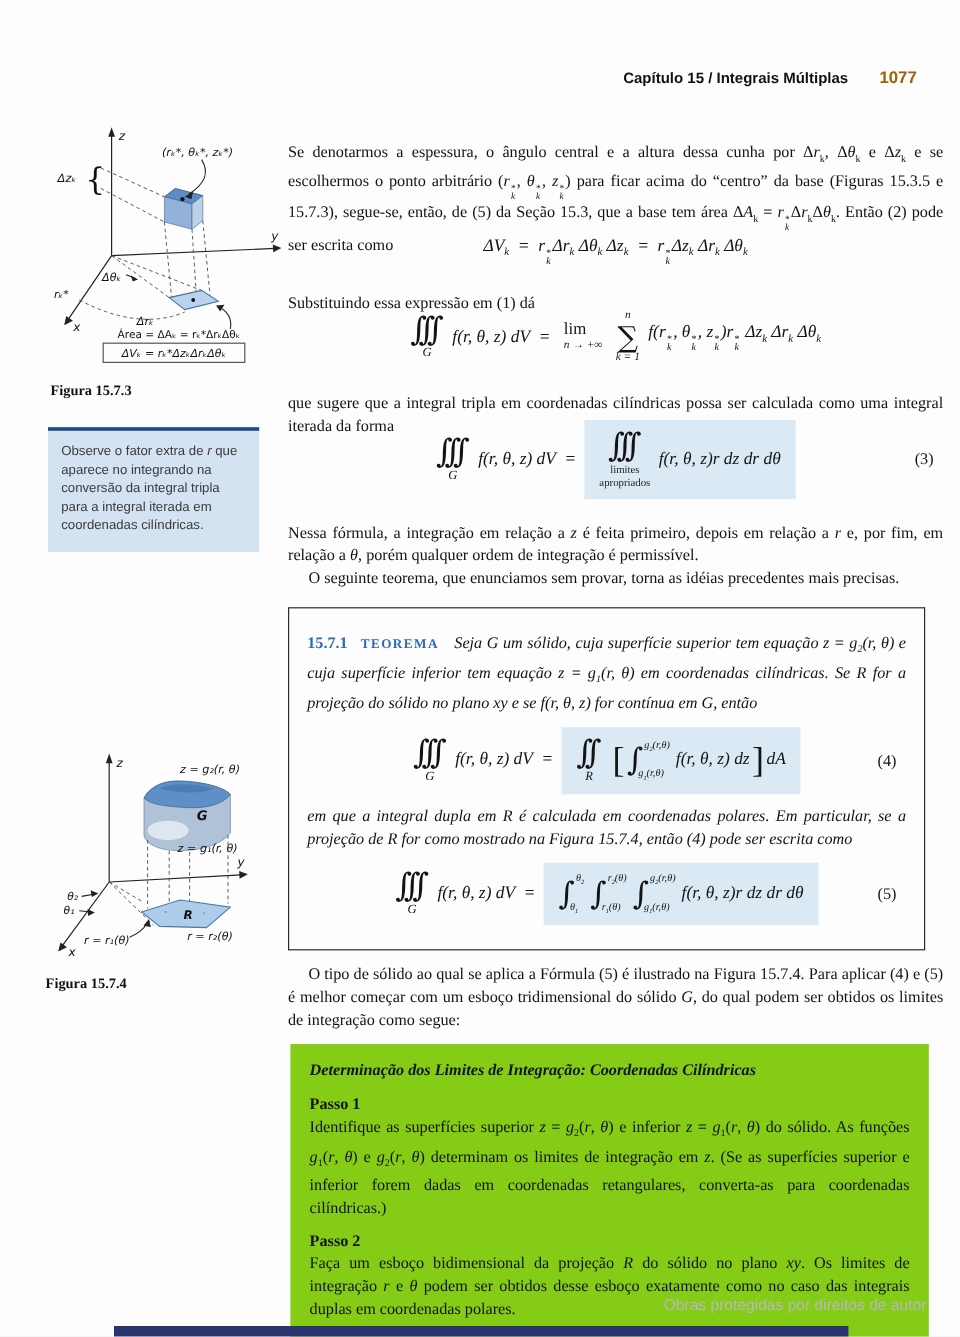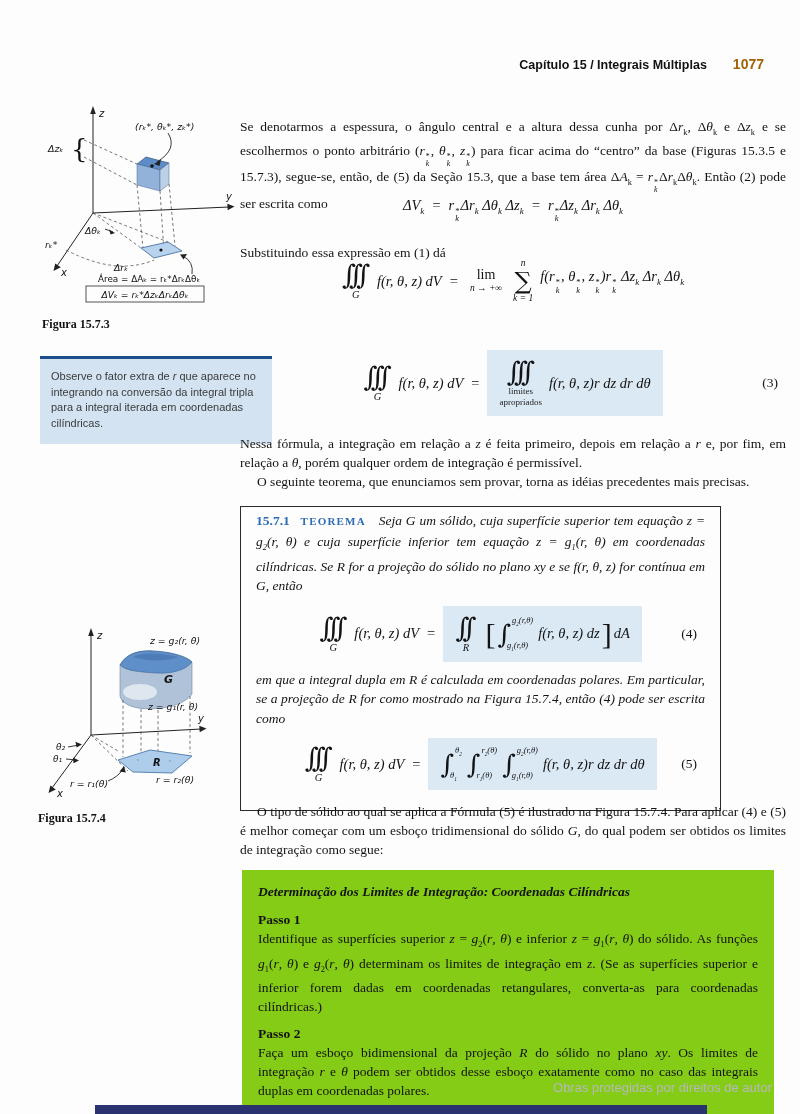--- a/index.html
+++ b/index.html
@@ -23,53 +23,53 @@
   
   .eq{position:absolute;left:240px;width:546px;display:flex;align-items:center;justify-content:center;
       font:italic 14.5px "Liberation Serif",serif;}
   .bigop{display:inline-flex;flex-direction:column;align-items:center;line-height:1;margin-right:7px;}
   .glyphs{font-family:"DejaVu Serif",serif;font-style:normal;font-size:27px;
           letter-spacing:-0.26em;padding-right:0.26em;line-height:1.05;}
   .under-it{font-size:10.5px;font-style:italic;margin-top:1px;}
   .under-sm{font-size:9px;font-style:normal;line-height:1.2;text-align:center;color:#222;}
   .ebody{white-space:nowrap;}
   .rel{margin:0 8px;font-style:normal;}
-  .limop{display:inline-flex;flex-direction:column;align-items:center;line-height:1;margin:0 4px;}
+  .limop{display:inline-flex;flex-direction:column;line-height:1;margin:0 4px;}
   .lim-t{font-style:normal;font-size:14px;}
   .lim-b{font-size:9.5px;font-style:italic;margin-top:2px;white-space:nowrap;}
   .sumop{display:inline-flex;flex-direction:column;align-items:center;line-height:1;margin:0 7px;}
   .sumglyph{font-family:"DejaVu Serif",serif;font-style:normal;font-size:24px;line-height:1;}
   .sum-t,.sum-b{font-size:9.5px;font-style:italic;white-space:nowrap;margin:1px 0;}
   .sint{display:inline-flex;align-items:center;margin-right:1px;}
   .intg{font-family:"DejaVu Serif",serif;font-style:normal;font-size:26px;line-height:1;}
   .intlims{display:inline-flex;flex-direction:column;justify-content:space-between;height:36px;
            font-size:8.5px;font-style:italic;line-height:1;margin-left:1px;margin-right:4px;}
   .intlims .lb{position:relative;left:-5px;}
   .bracket{font:normal 30px/1 "Liberation Serif",serif;margin:0 2px;}
   .hl{display:inline-flex;align-items:center;background:#dbe9f5;padding:8px 12px;}
   .eqnum{position:absolute;right:8px;top:50%;transform:translateY(-50%);
          font-style:normal;font-size:13.5px;}
   
-  #theorem{position:absolute;left:240px;top:506px;width:481px;box-sizing:border-box;
-           border:1.6px solid #2b2b2b;padding:4px 15px 12px;background:#fdfdfe;}
+  #theorem{position:absolute;left:240px;top:506px;width:531px;box-sizing:border-box;
+           border:1.6px solid #2b2b2b;padding:19px 15px 12px;background:#fdfdfe;}
   .thm-p{font:italic 13.5px/19.5px "Liberation Serif",serif;text-align:justify;margin:0;}
   .thm-num{color:#2e6cb3;font-style:normal;font-weight:bold;margin-right:7px;}
   .thm-label{color:#2e6cb3;font-style:normal;font-size:11px;letter-spacing:1.2px;
              font-weight:600;margin-right:9px;}
   .thm-eq{position:relative;left:0;width:100%;margin:10px 0 8px;display:flex;
           align-items:center;justify-content:center;font:italic 14.5px "Liberation Serif",serif;}
   
   #procedure{position:absolute;left:242px;top:870px;width:532px;box-sizing:border-box;
              background:#84cc16;padding:13px 16px 15px;}
   .proc-title{font:bold italic 13.5px/18px "Liberation Serif",serif;margin:0 0 9px 0;}
   .step{display:flex;margin-top:8px;font:13.5px/19px "Liberation Serif",serif;flex-direction:column;}
   .step-label{width:58px;font-weight:bold;flex-shrink:0;}
   .step-text{flex:1;text-align:justify;}
   
-  #note{position:absolute;left:40px;top:356px;width:232px;box-sizing:border-box;
+  #note{position:absolute;left:40px;top:356px;width:176px;box-sizing:border-box;
         border-top:3.5px solid #1c4e8d;background:#d3e3f1;padding:10px 11px 13px;
         font:11px/15.5px "Liberation Sans",sans-serif;color:#3b3b3b;}
   
   .figwrap{position:absolute;}
   #fig3{left:42px;top:100px;width:196px;}
   #fig4{left:38px;top:620px;width:206px;}
   .figcap{font:bold 12px "Liberation Serif",serif;margin-top:9px;color:#111;}
   .ax{stroke:#222;stroke-width:1;}
   .ah{fill:#222;}
   .dsh{stroke:#555;stroke-width:.8;stroke-dasharray:3 2.6;fill:none;}
@@ -245,20 +245,21 @@
           <span>k</span>
         </span>, <i>z</i><span class="ss">
           <span>*</span>
           <span>k</span>
         </span>)<i>r</i><span class="ss">
           <span>*</span>
           <span>k</span>
         </span> Δ<i>z</i><sub>k</sub> Δ<i>r</i><sub>k</sub> Δ<i>θ</i><sub>k</sub></span>
   </div>
 
+  <p class="para" style="top:312px">que sugere que a integral tripla em coordenadas cilíndricas possa ser calculada como uma integral iterada da forma</p>
 
   <div class="eq" style="top:352px;height:62px">
     <span class="bigop">
       <span class="glyphs">∫∫∫</span>
       <span class="under-it">G</span>
     </span>
     <span class="ebody">f(r, θ, z) dV</span>
     <span class="rel">=</span>
     <span class="hl">
       <span class="bigop">

